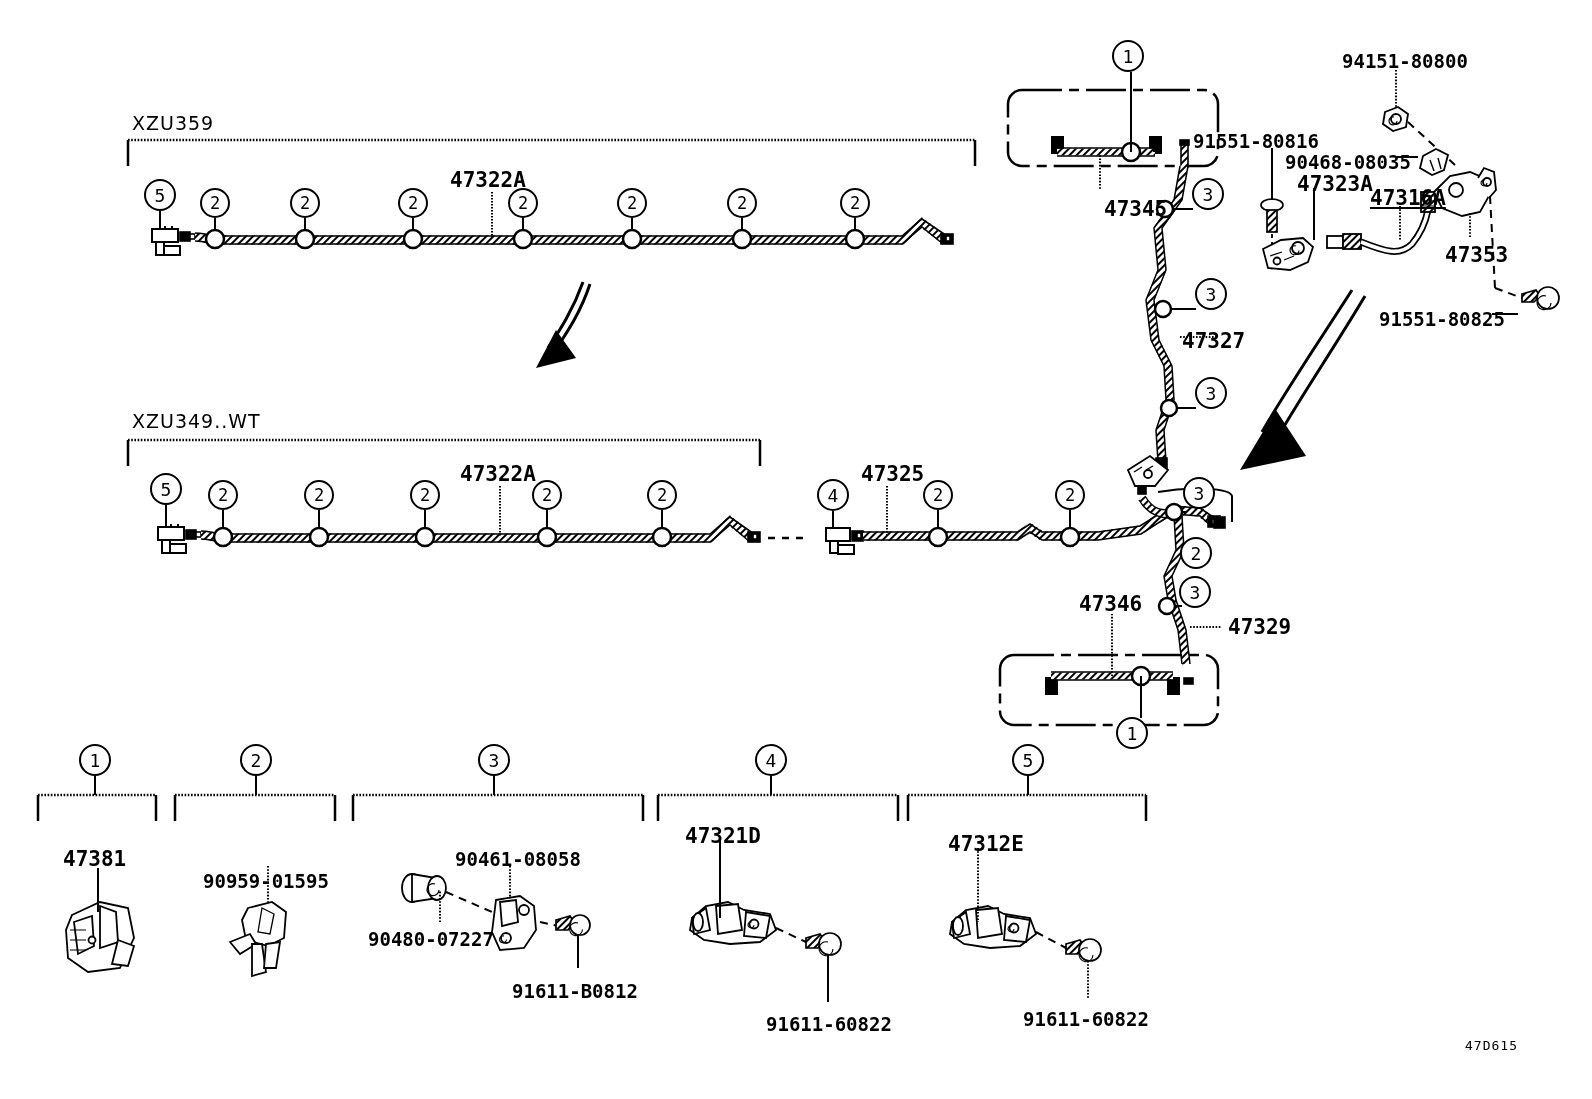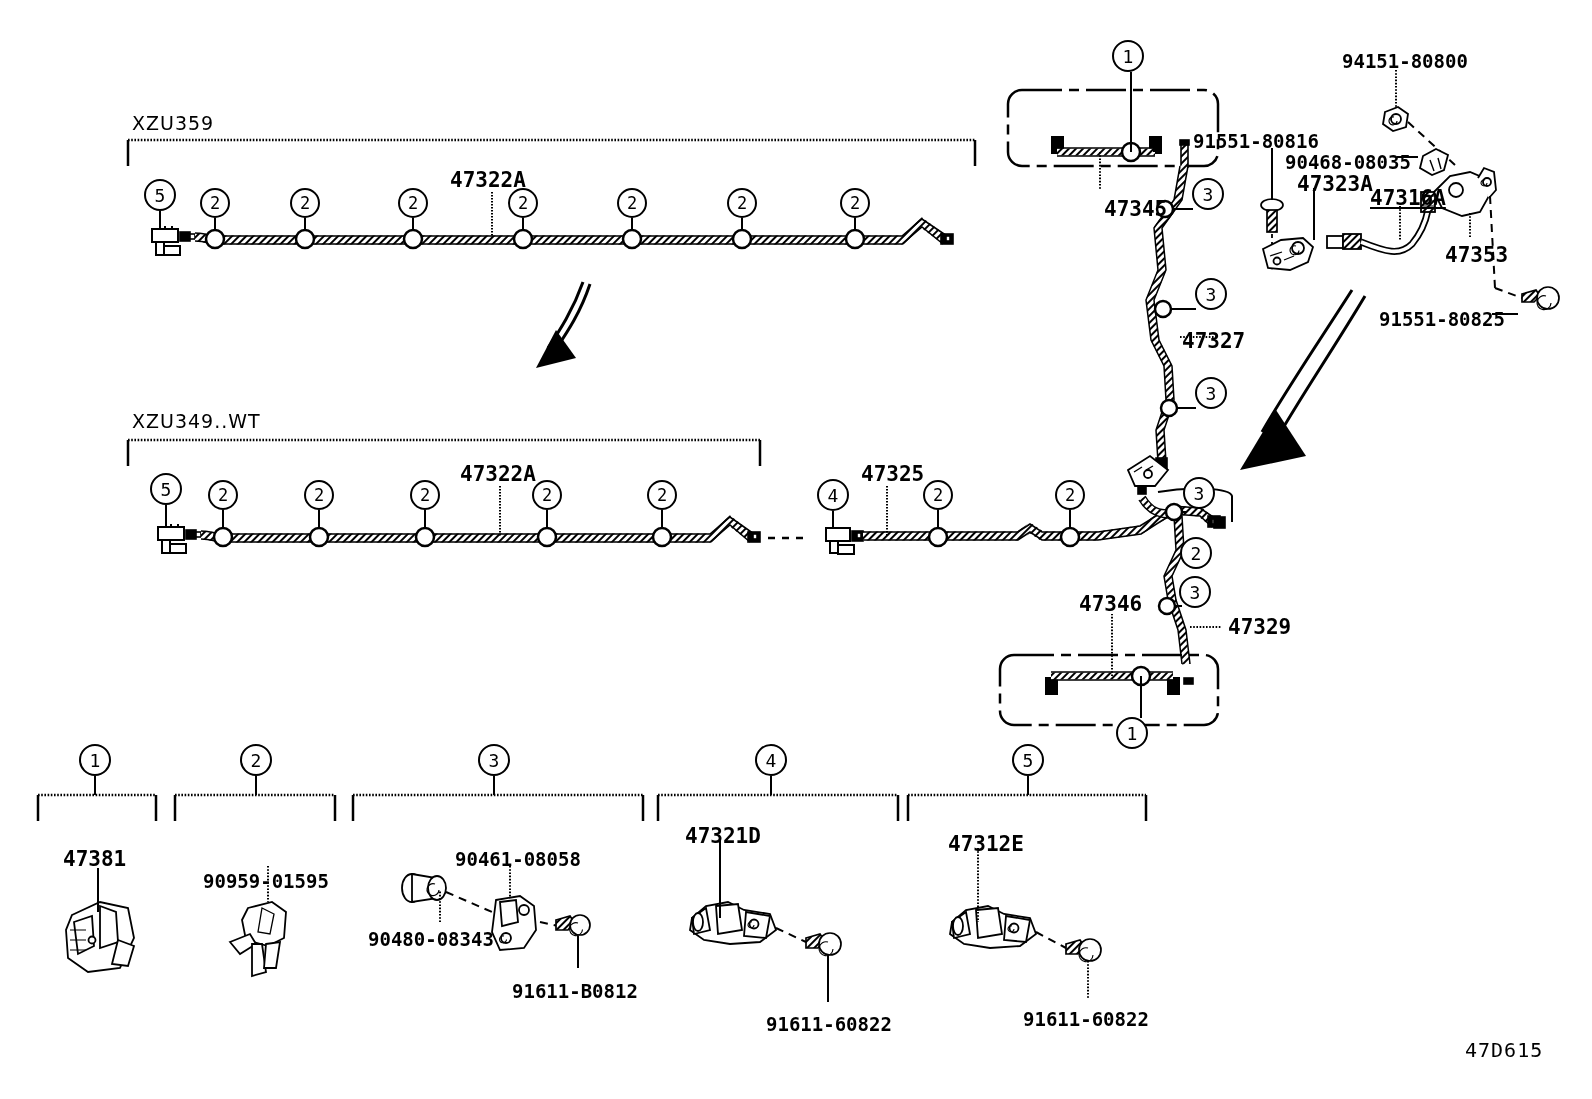--- a/index.html
+++ b/index.html
@@ -4,21 +4,21 @@
 <style>
   html,body{margin:0;padding:0;background:#ffffff;}
   body{width:1592px;height:1099px;position:relative;overflow:hidden;
        font-family:"DejaVu Sans Mono","Liberation Mono",monospace;color:#000;}
   #stage{position:absolute;inset:0;width:1592px;height:1099px;}
   svg.layer{position:absolute;left:0;top:0;width:1592px;height:1099px;overflow:visible;}
   .lbl{position:absolute;white-space:nowrap;font-family:"DejaVu Sans Mono","Liberation Mono",monospace;
        font-size:21px;font-weight:700;letter-spacing:0px;color:#000;}
   .lbl.sm{font-size:19px;}
   .lbl.var{font-family:"DejaVu Sans","Liberation Sans",sans-serif;font-weight:400;font-size:19px;letter-spacing:1px;}
-  .lbl.code{font-family:"DejaVu Sans Mono","Liberation Mono",monospace;font-weight:400;font-size:20px;letter-spacing:1px;}
+  .lbl.code{font-family:"DejaVu Sans Mono","Liberation Mono",monospace;font-weight:400;font-size:13px;letter-spacing:1px;}
   .bub{position:absolute;width:30px;height:30px;border:2px solid #000;border-radius:50%;
        background:#fff;display:flex;align-items:center;justify-content:center;
        font-family:"DejaVu Sans Mono","Liberation Mono",monospace;font-size:17px;font-weight:400;color:#000;
        box-sizing:border-box;}
   .bub.big{width:32px;height:32px;font-size:18px;}
 </style>
 </head>
 <body>
 
 <div id="stage">
@@ -471,21 +471,21 @@
       <div class="bub big" style="left: 1180px; top: 537px;">2</div>
       <div class="bub big" style="left: 1179px; top: 576px;">3</div>
     </div>
   <div id="legendLabels">
       <div class="bub big" style="left: 79px; top: 744px;">1</div>
       <div class="lbl " style="left: 63px; top: 847px;">47381</div>
       <div class="bub big" style="left: 240px; top: 744px;">2</div>
       <div class="lbl sm" style="left: 203px; top: 846px; margin-top: 24px;">90959-01595</div>
       <div class="bub big" style="left: 478px; top: 744px;">3</div>
       <div class="lbl sm" style="left: 455px; top: 848px;">90461-08058</div>
-      <div class="lbl sm" style="left: 368px; top: 928px;">90480-08343</div>
+      <div class="lbl sm" style="left: 368px; top: 928px;">90480-07227</div>
       <div class="lbl sm" style="left: 512px; top: 980px;">91611-B0812</div>
       <div class="bub big" style="left: 755px; top: 744px;">4</div>
       <div class="lbl " style="left: 685px; top: 824px;">47321D</div>
       <div class="lbl sm" style="left: 766px; top: 1013px;">91611-60822</div>
       <div class="bub big" style="left: 1012px; top: 744px;">5</div>
       <div class="lbl " style="left: 948px; top: 832px;">47312E</div>
       <div class="lbl sm" style="left: 1023px; top: 1008px;">91611-60822</div>
     </div>
 
   <div class="lbl code" style="left:1465px;top:1038px;">47D615</div>

